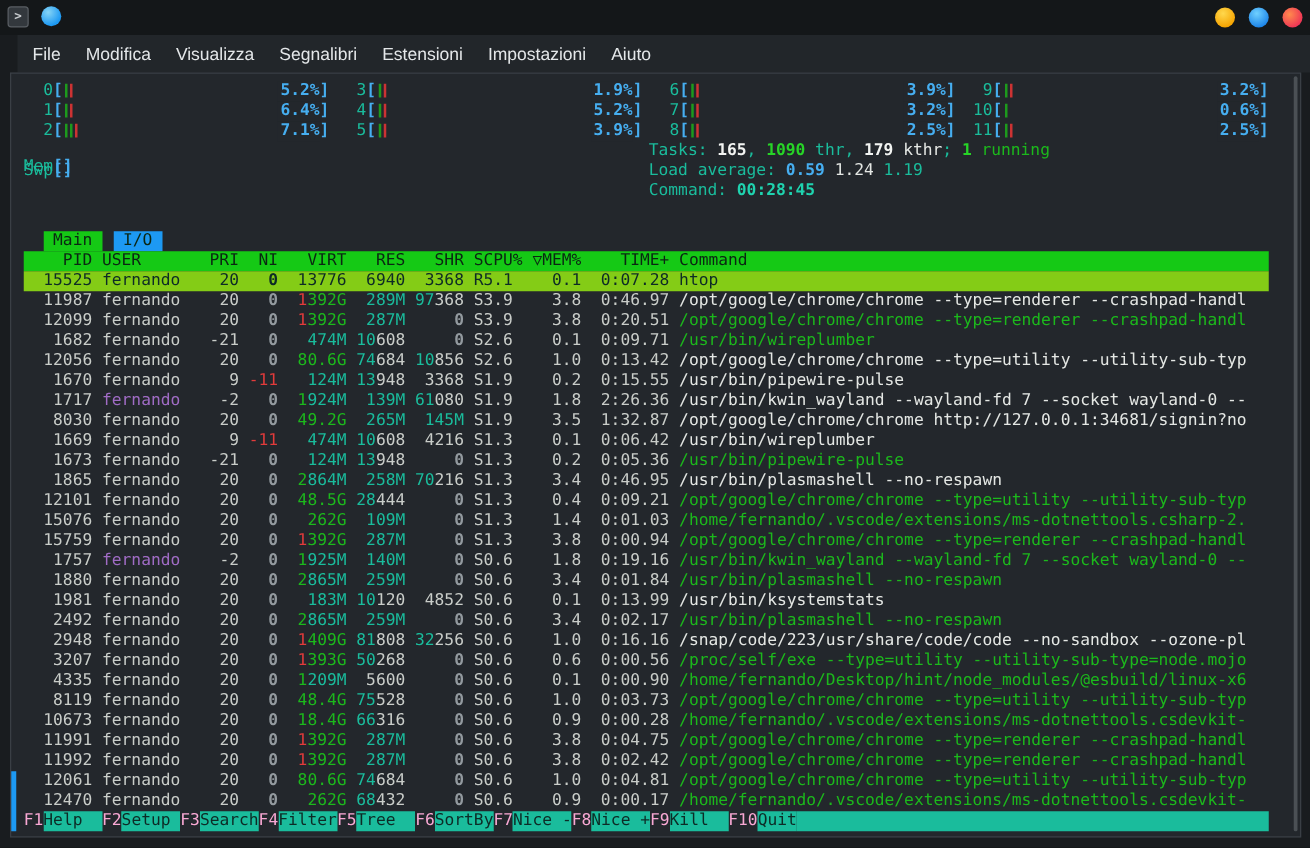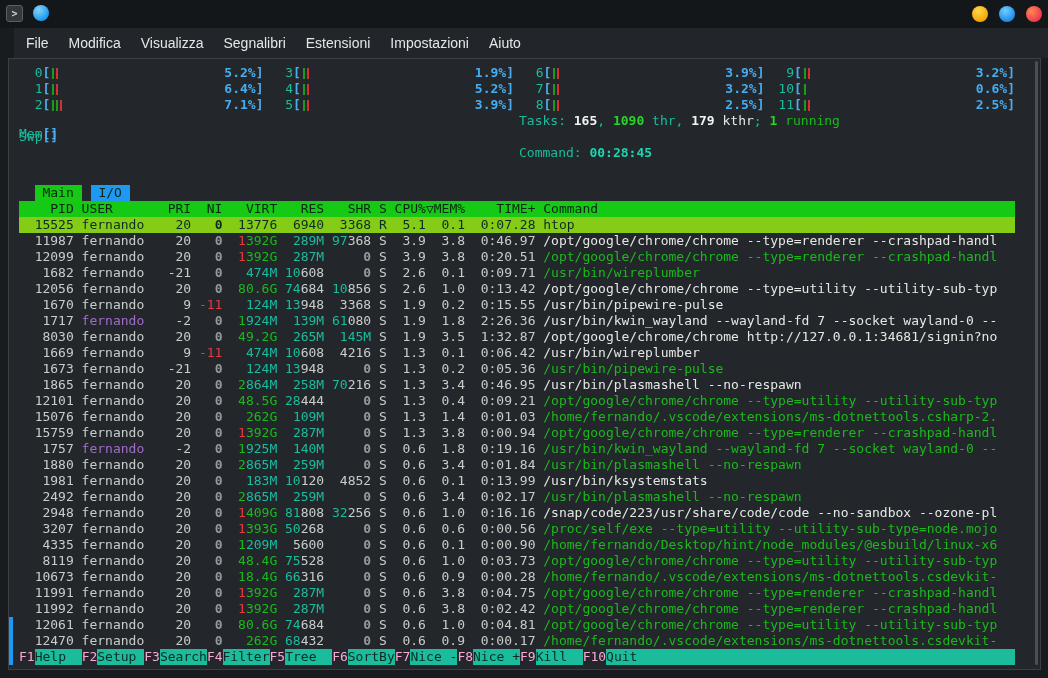--- a/index.html
+++ b/index.html
@@ -66,21 +66,21 @@
   .trow.sel { background:#84cc16; }
   .trow.sel span { color:#0d2b26 !important; }
   .c-pid { width:7ch; text-align:right; }
   .c-user { width:11ch; padding-left:1ch; text-align:left; }
   .c-pri { width:4ch; text-align:right; }
   .c-ni  { width:4ch; text-align:right; }
   .c-virt{ width:7ch; text-align:right; }
   .c-res { width:6ch; text-align:right; }
   .c-shr { width:6ch; text-align:right; }
   .c-s   { width:2ch; text-align:right; }
-  .c-cpu { width:5ch; text-align:right; }
+  .c-cpu { width:5ch; }
   .c-mem { width:5ch; text-align:right; }
   .c-time{ width:9ch; text-align:right; }
   .c-cmd { flex:1; padding-left:1ch; text-align:left; overflow:hidden; white-space:pre; }
   .hdr .c-mem { text-align:left; }
   .hdr span { overflow:hidden; }
   
   .fnbar { position:absolute; left:10px; top:590px; width:996px; height:16px; display:flex;
            white-space:pre; }
   .fnkey { display:flex; }
   .fkey { color:#f9a8d4; }
@@ -128,20 +128,21 @@
         <div class="meter"><span class="mlabel">8</span><span class="brk">[</span><span class="marea"><span class="ticks"><i class="tick g"></i><i class="tick r"></i></span><span class="mtext"><span class="s-bb">2.5%</span></span></span><span class="brk">]</span></div>
         <div class="meter"><span class="mlabel">9</span><span class="brk">[</span><span class="marea"><span class="ticks"><i class="tick g"></i><i class="tick r"></i></span><span class="mtext"><span class="s-bb">3.2%</span></span></span><span class="brk">]</span></div>
         <div class="meter"><span class="mlabel">10</span><span class="brk">[</span><span class="marea"><span class="ticks"><i class="tick g"></i></span><span class="mtext"><span class="s-bb">0.6%</span></span></span><span class="brk">]</span></div>
         <div class="meter"><span class="mlabel">11</span><span class="brk">[</span><span class="marea"><span class="ticks"><i class="tick g"></i><i class="tick r"></i></span><span class="mtext"><span class="s-bb">2.5%</span></span></span><span class="brk">]</span></div>
       </div>
 
     <div class="meter meter-wide abs" style="left:10px; top:54px;margin-top:13px;" id="mem-meter"><div class="meter"><span class="mlabel">Mem</span><span class="brk">[</span><span class="marea"></span><span class="brk">]</span></div></div>
     <div class="meter meter-wide abs" style="left:10px; top:70px;" id="swp-meter"><div class="meter"><span class="mlabel">Swp</span><span class="brk">[</span><span class="marea"></span><span class="brk">]</span></div></div>
 
     <div class="info-line" style="top:54px;" id="tasks-line"><span class="s-teal">Tasks: </span><span class="s-wb">165</span><span class="s-teal">, </span><span class="s-gb">1090</span><span class="s-teal"> thr</span><span class="s-teal">, </span><span class="s-wb">179</span><span class="s-wht"> kthr</span><span class="s-teal">; </span><span class="s-gb">1</span><span class="s-grn"> running</span></div>
+    <div class="info-line" style="top:70px;" id="load-line"><span class="s-teal">Load average: </span><span class="s-bb">0.59 </span><span class="s-wht">1.24 </span><span class="s-teal">1.19</span></div>
     <div class="info-line" style="top:86px;" id="uptime-line"><span class="s-teal">Command: </span><span class="s-tealb">00:28:45</span></div>
 
     <div class="tabbar">
       <span class="tab tab-main">Main</span>
       <span class="tab tab-io">I/O</span>
     </div>
 
     <div class="hdr">
       <span class="c-pid">PID</span>
       <span class="c-user">USER</span>

